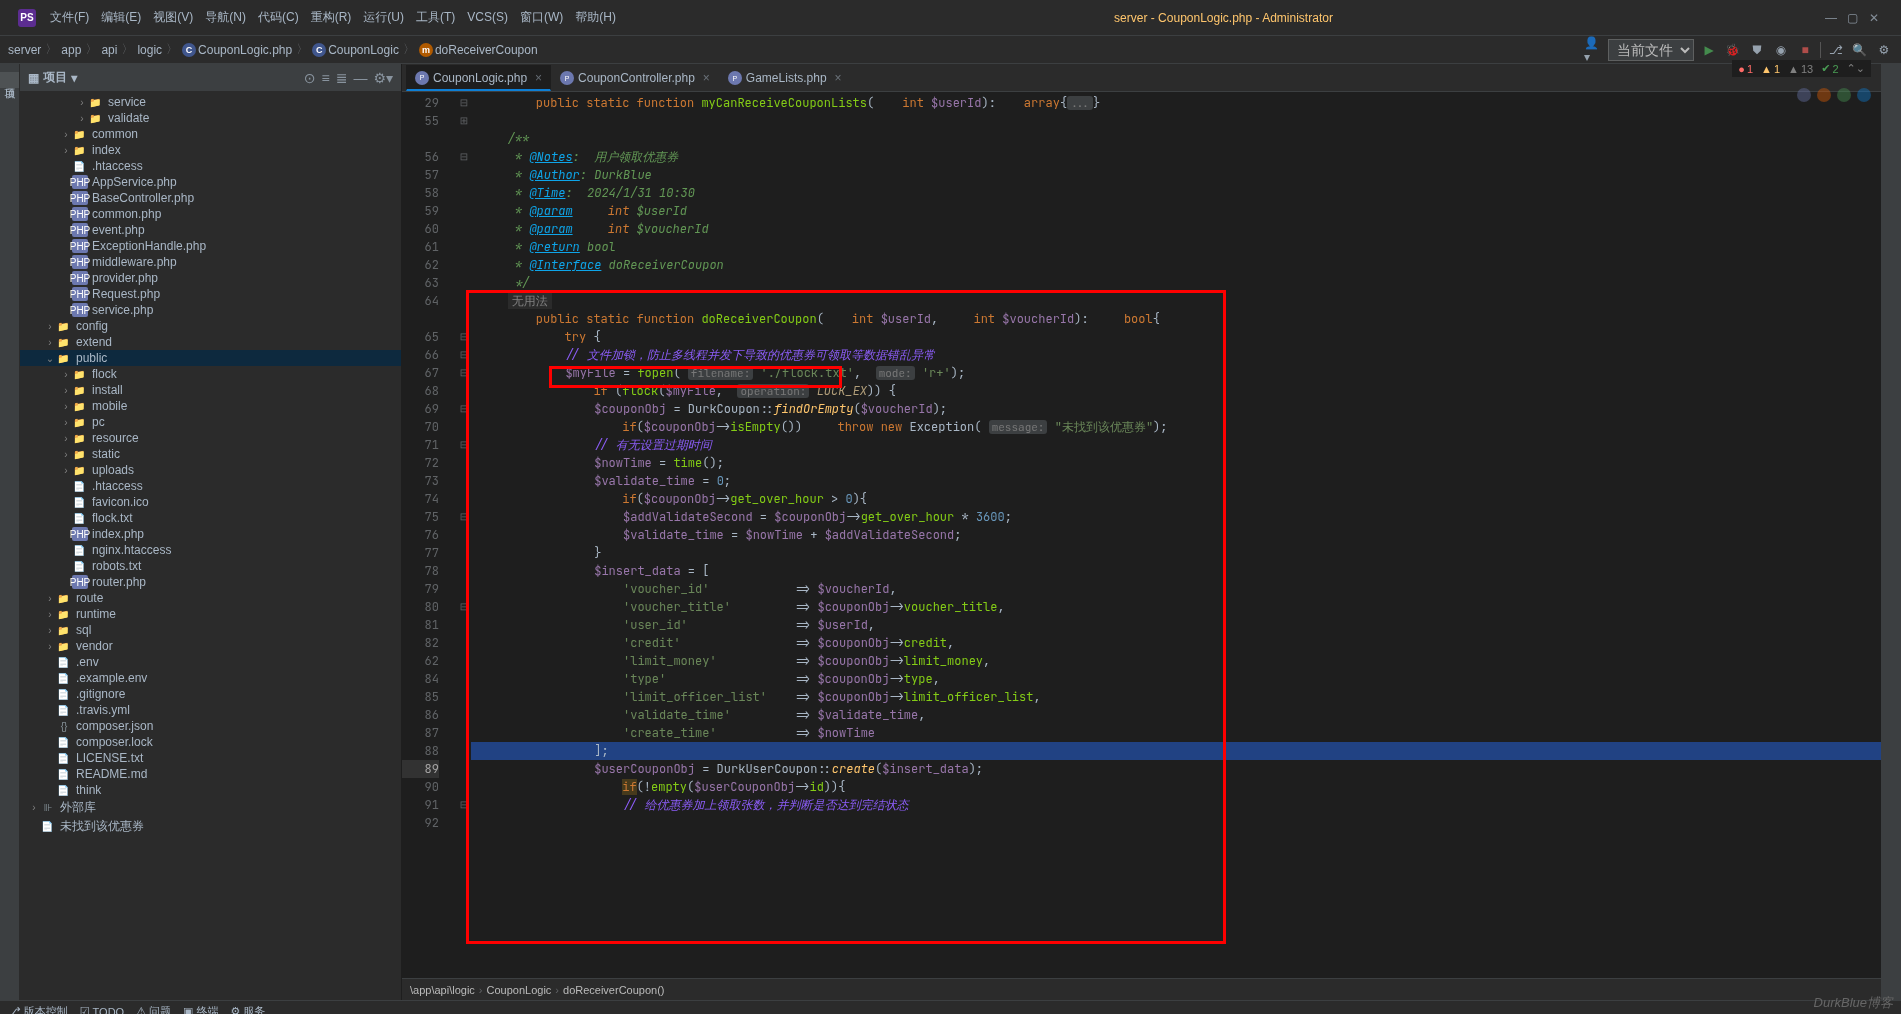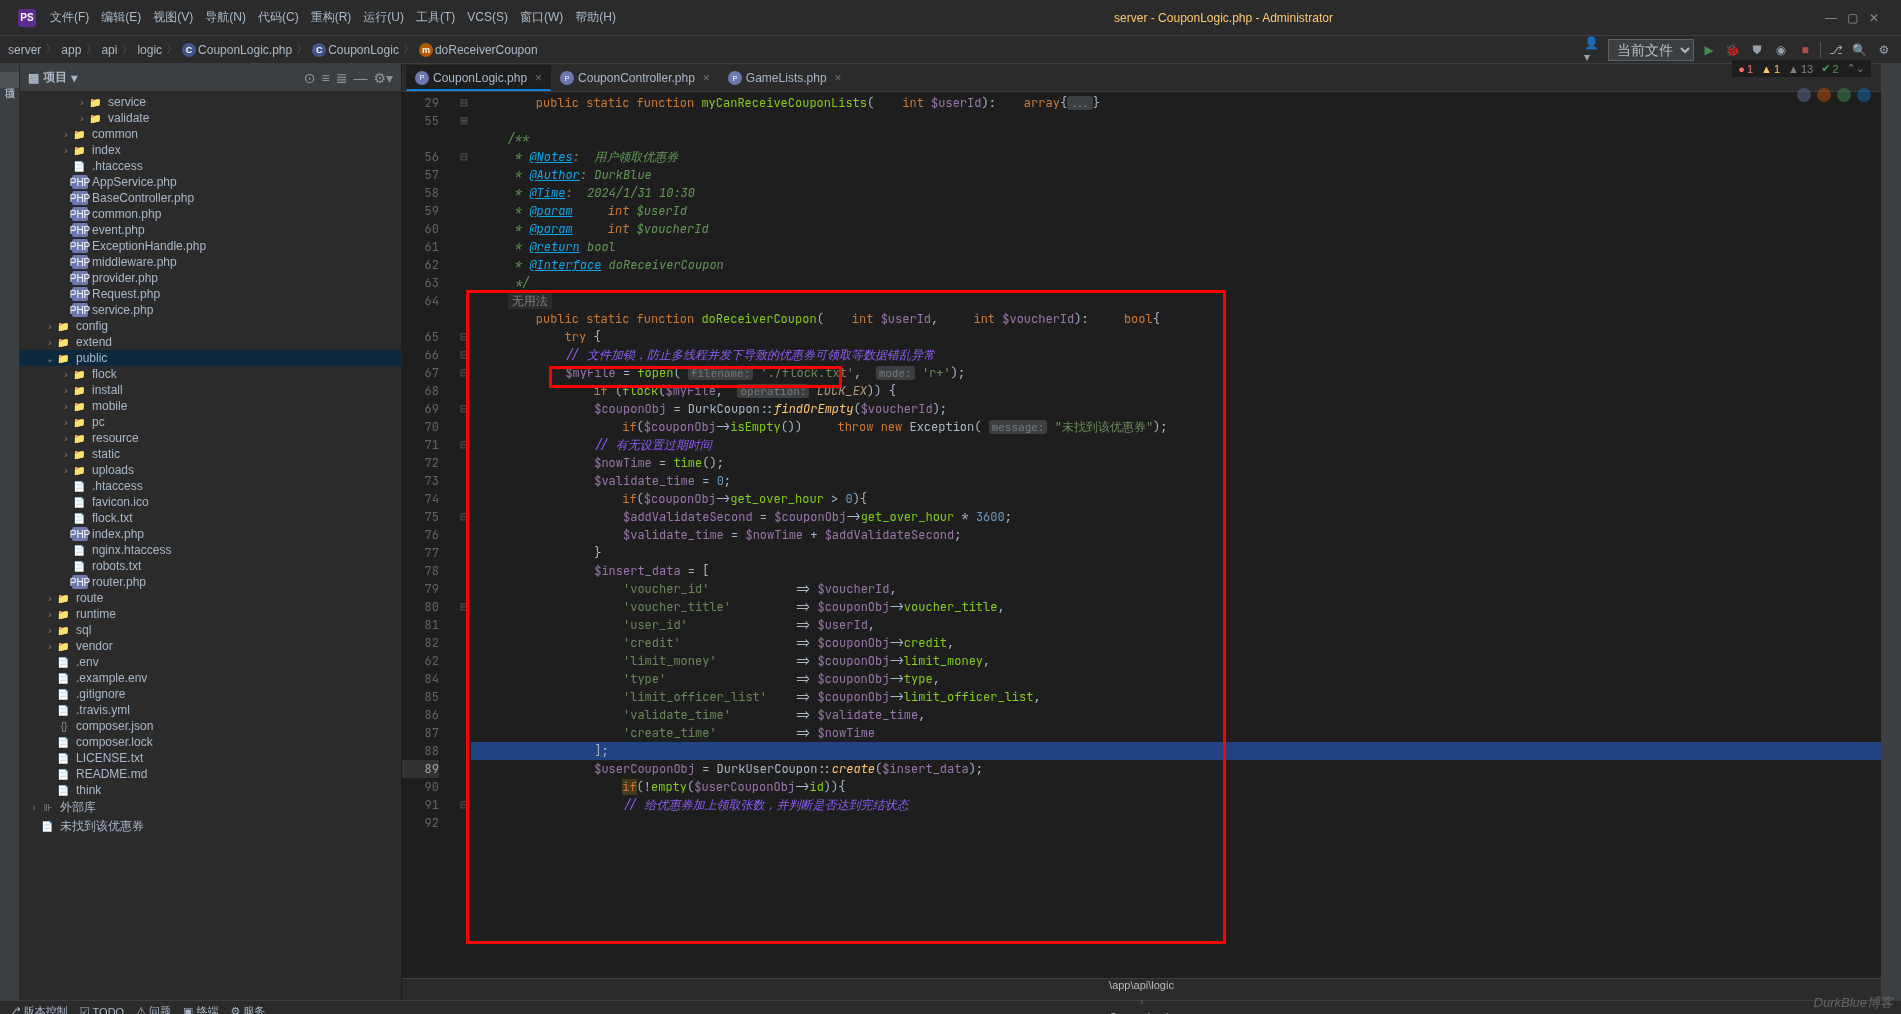--- a/index.html
+++ b/index.html
@@ -87,21 +87,21 @@
 .hint { background: #3c3f41; color: #787878; border-radius: 3px; padding: 0 3px; font-size: 11px; font-style: normal; }
 .hlwarn { background: rgba(190,145,23,0.25); }
 .fnunk { color: #b09d79; font-style: italic; }
 .anno { color: #808080; background: #2b2b2b; padding: 0 4px; }
 
 .red-box { position: absolute; border: 3px solid #ff0000; pointer-events: none; }
 .red-box.big { left: 64px; top: 198px; width: 760px; height: 654px; }
 .red-box.small { left: 147px; top: 274px; width: 293px; height: 22px; }
 
 
-.editor-breadcrumb { height: 22px; background: #2b2b2b; display: flex; align-items: center; padding: 0 8px; font-size: 11px; gap: 4px; color: #bbb; border-top: 1px solid #3c3f41; flex-direction: column; }
+.editor-breadcrumb { height: 22px; background: #2b2b2b; display: flex; align-items: center; padding: 0 8px; font-size: 11px; gap: 4px; color: #bbb; border-top: 1px solid #3c3f41; }
 .editor-breadcrumb .sep { color: #606366; }
 
 
 .statusbar { height: 22px; background: #2b2b2b; display: flex; align-items: center; justify-content: space-between; padding: 0 8px; font-size: 11px; border-top: 1px solid #3c3f41; }
 .statusbar .sb-left { display: flex; gap: 12px; align-items: center; }
 .statusbar .sb-right { color: #808080; font-style: italic; }
 .sb-item { display: flex; align-items: center; gap: 3px; cursor: pointer; }
 
 .right-sidebar { width: 20px; background: #3c3f41; }
 

